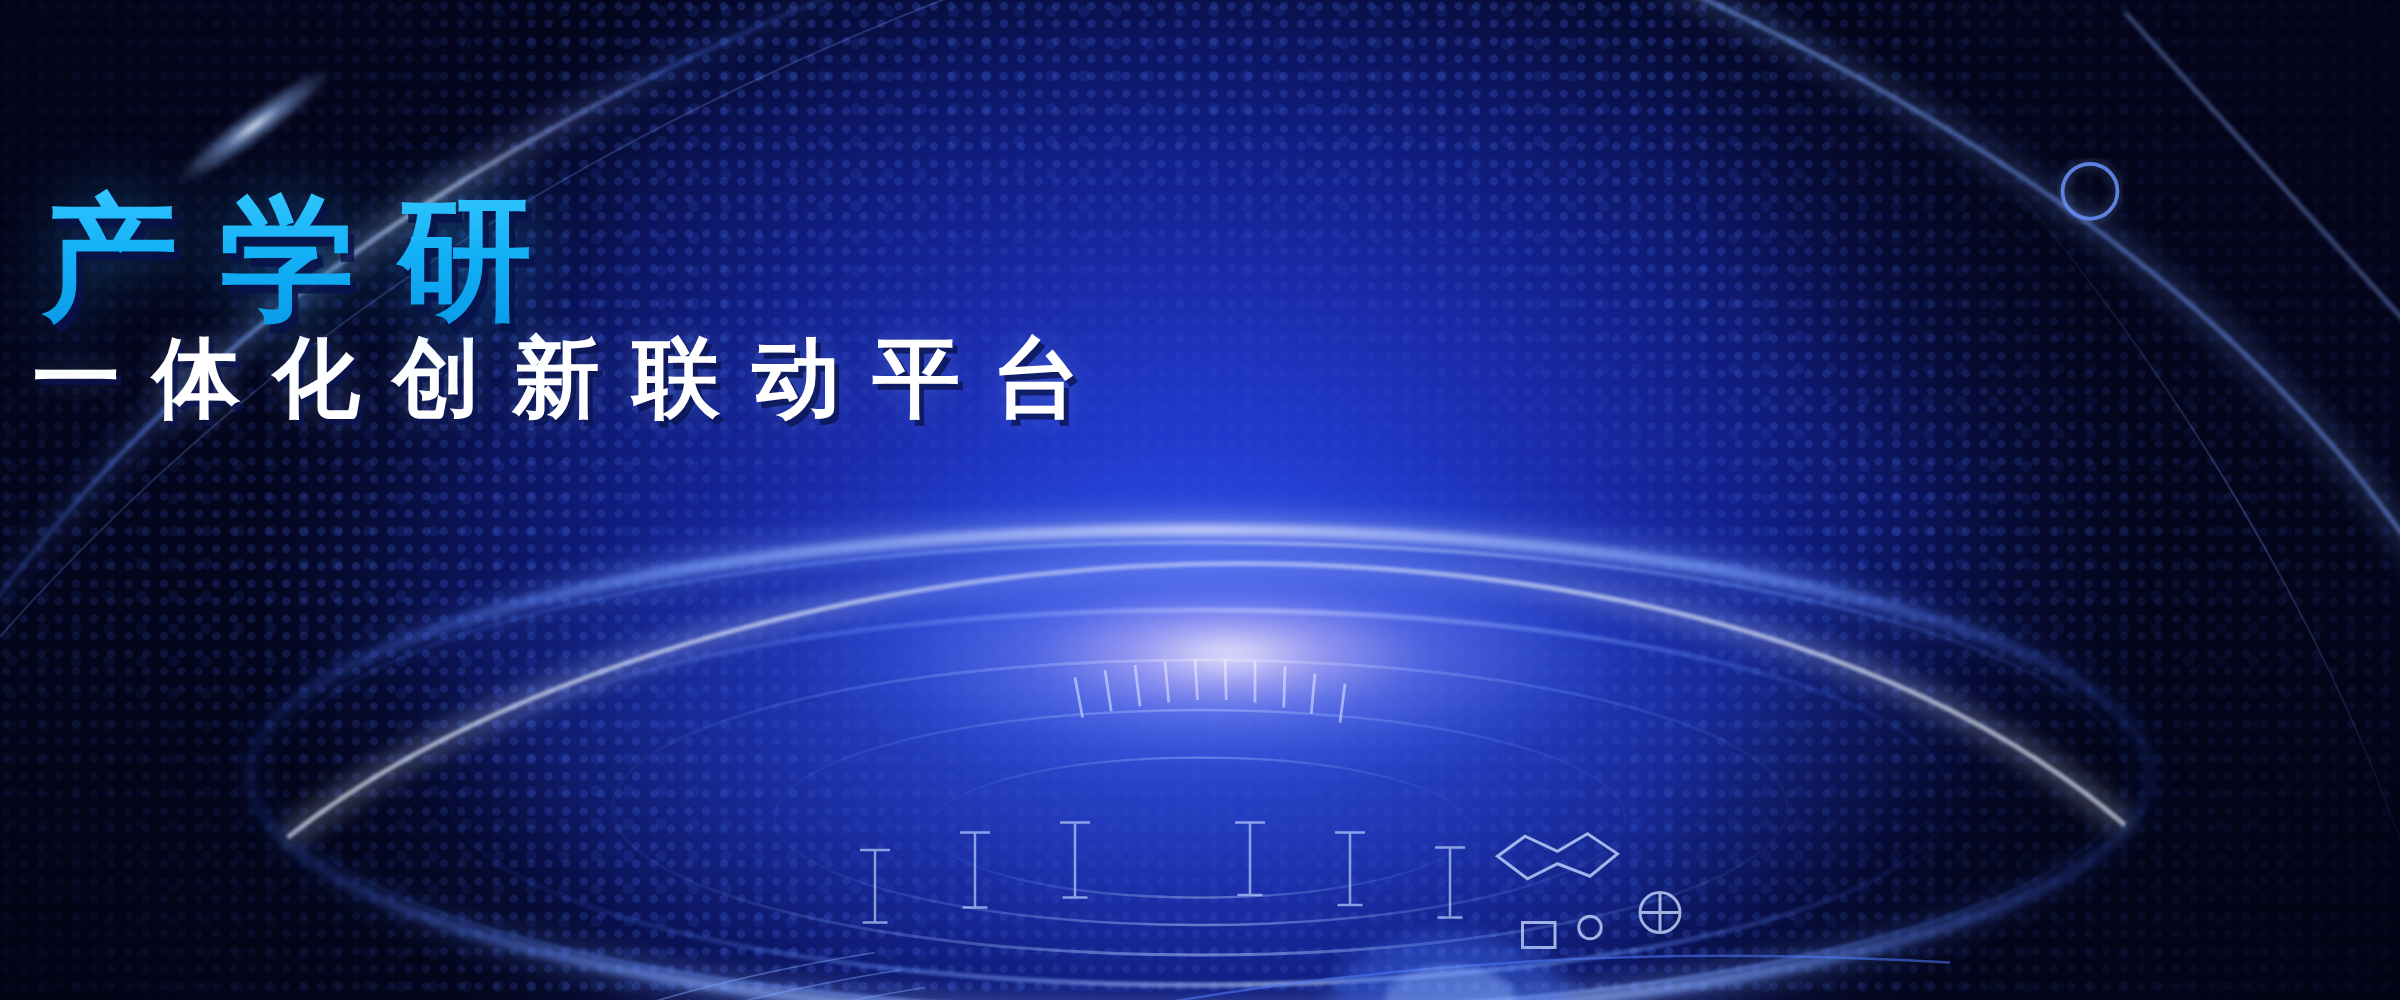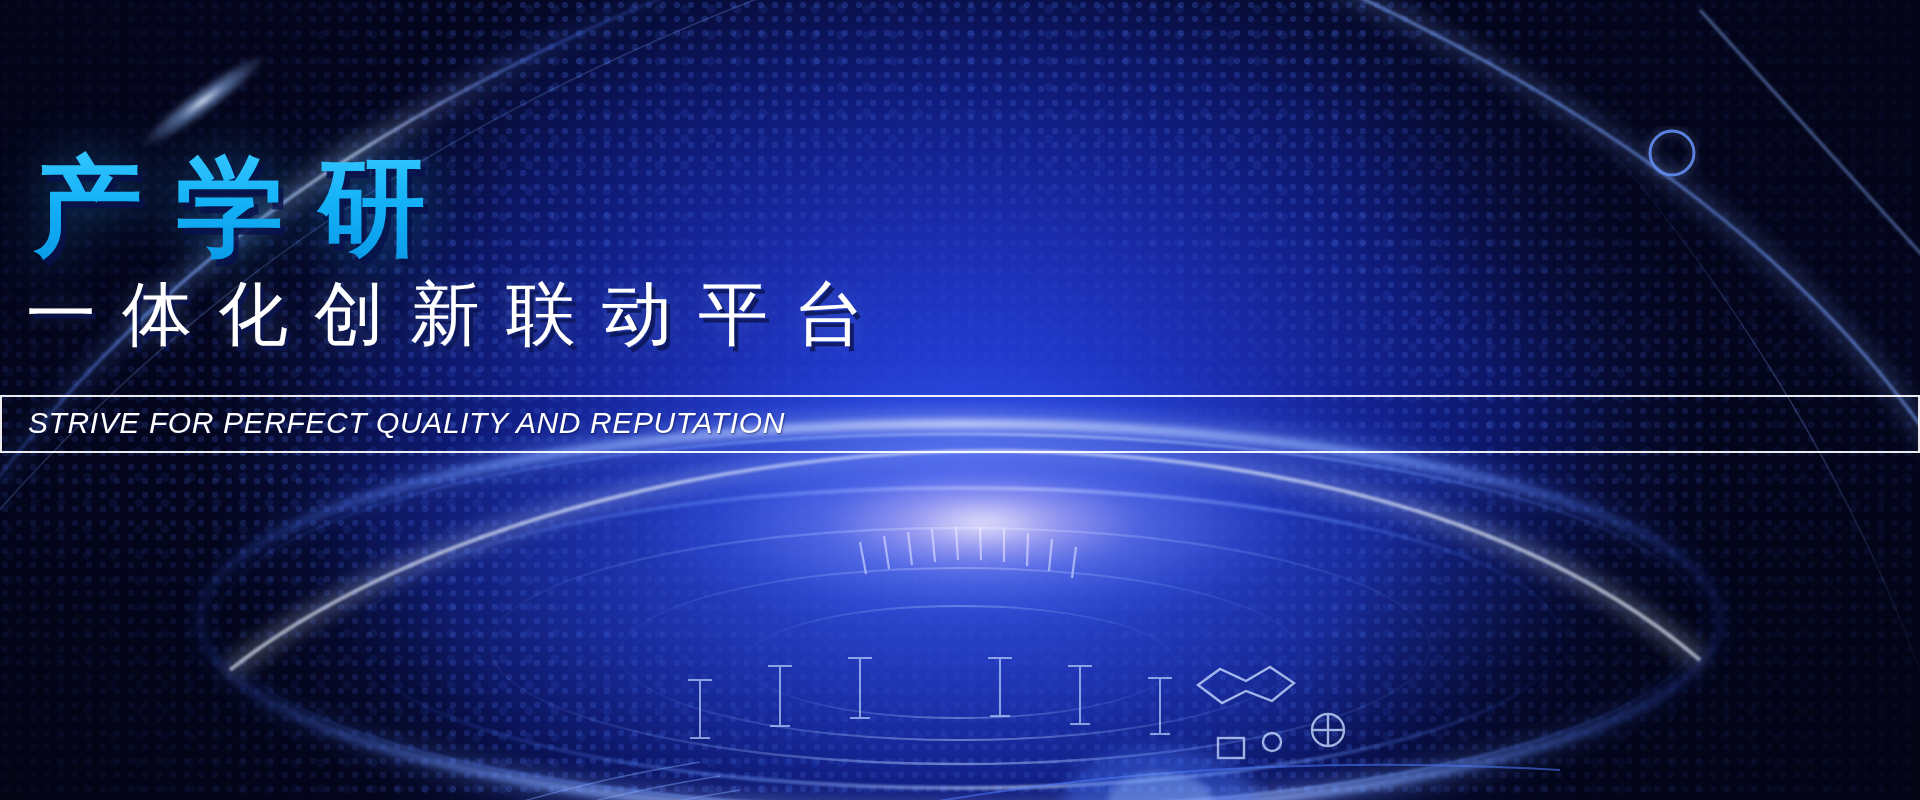--- a/index.html
+++ b/index.html
@@ -75,23 +75,23 @@
     color:#17b3f5;
     background:linear-gradient(180deg,#32c6ff 0%,#13b0f7 48%,#0a9ae8 100%);
     -webkit-background-clip:text;
             background-clip:text;
     -webkit-text-fill-color:transparent;
     filter:drop-shadow(5px 7px 0 rgba(8,18,74,.85)) drop-shadow(0 0 26px rgba(40,170,255,.35));
     white-space:nowrap;
   }
 
   .title-sub{
-    margin-top:12px;
+    margin-top:0;
     font-size:70px;
-    font-weight:normal;
+    font-weight:bold;
     letter-spacing:26px;
     text-indent:26px;
     line-height:1.1;
     color:#ffffff;
     text-shadow:4px 5px 0 rgba(10,20,80,.80), 0 0 22px rgba(150,195,255,.30);
     white-space:nowrap;
   }
 
   .en-frame{
     margin-top:42px;
@@ -301,18 +301,15 @@
       </g>
     </svg>
     <div class="glow-core"></div>
   </div>
 
   <div class="content">
     <div class="title-main">产学研</div>
 
     <div class="title-sub">一体化创新联动平台</div>
 
-    <div class="en-frame">
-      <div class="en-text">STRIVE FOR PERFECT QUALITY AND REPUTATION</div>
-    </div>
   </div>
 
 </div>
 
 </body></html>

